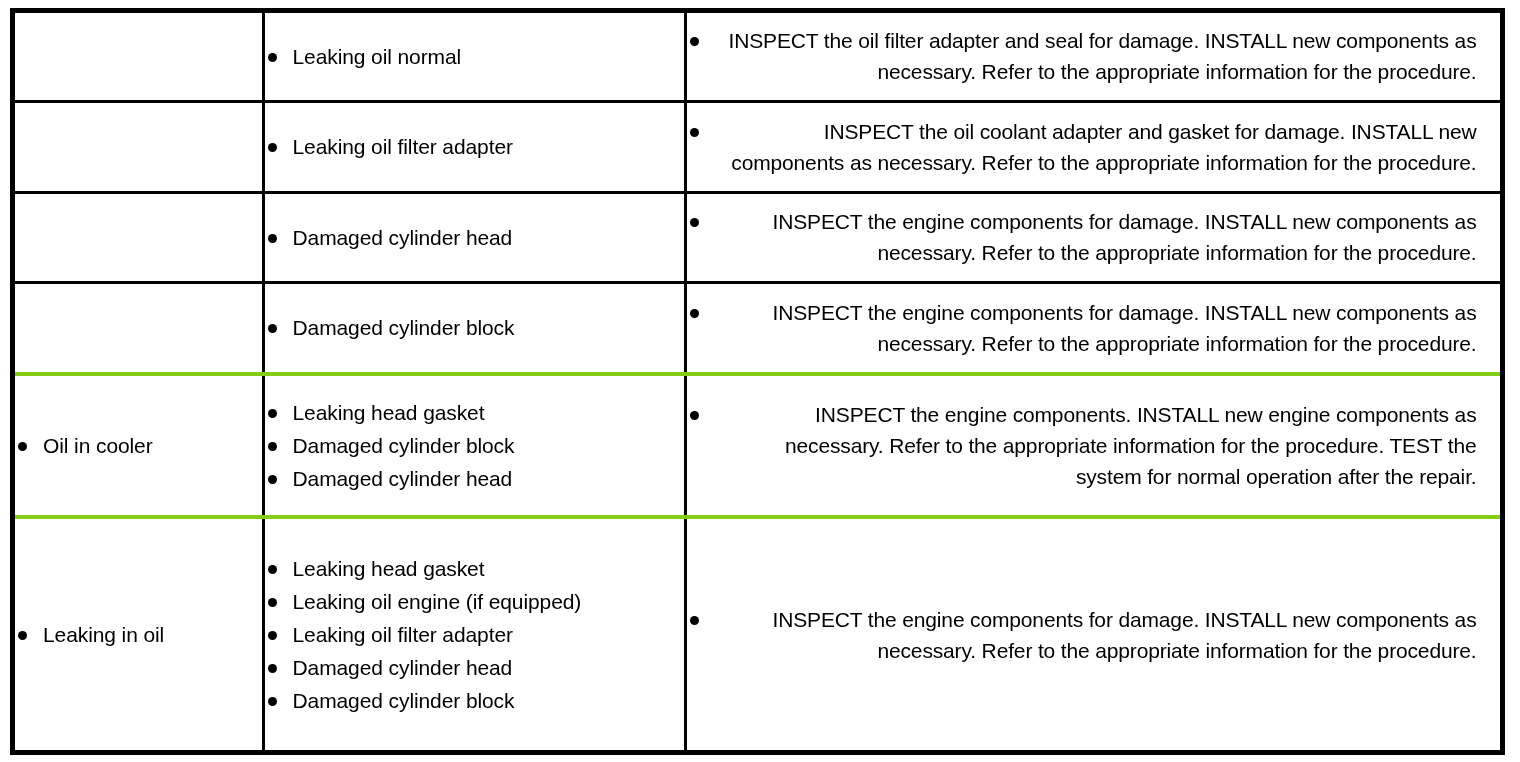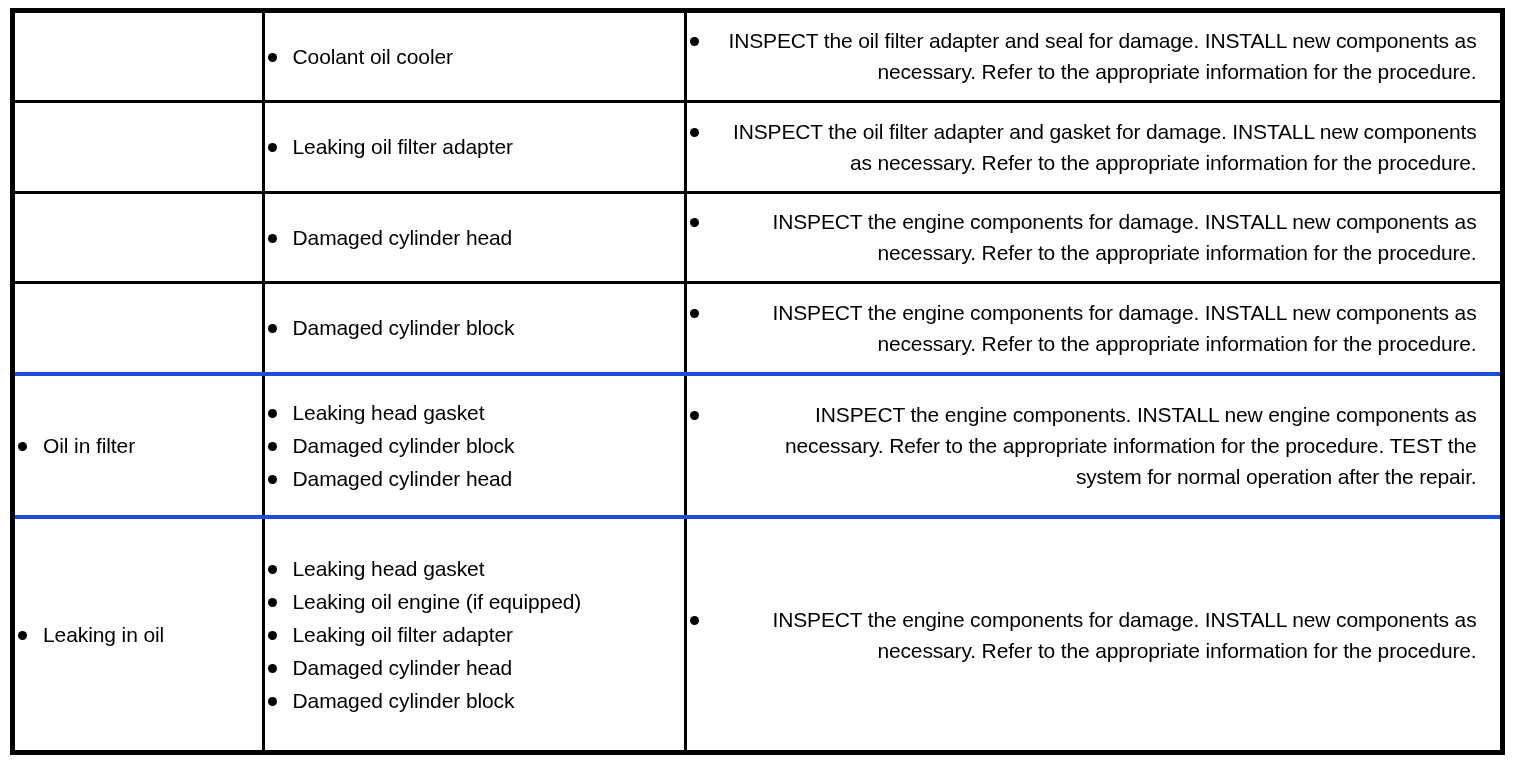--- a/index.html
+++ b/index.html
@@ -51,21 +51,21 @@
   }
   table.diag tr:last-child > td {
     border-bottom: 0;
   }
   table.diag td:last-child {
     border-right: 0;
     text-align: right;
   }
 
   
-  tr.heavy-top > td { border-top: 4px solid #1d4ed8; }
+  tr.heavy-top > td { border-top: 4px solid #84cc16; }
 
   .col-symptom  { width: 248px; }
   .col-source   { width: 422px; }
   .col-action   { width: auto; }
 
   .cell-pad-symptom { padding: 4px 8px 4px 24px; }
   .cell-pad-source  { padding: 4px 10px 4px 34px; }
   .cell-pad-action  { padding: 4px 14px 4px 24px; }
 
   ul.blist {
@@ -129,21 +129,21 @@
         <col class="col-action">
       </colgroup>
       <tbody>
 
         <tr>
           <td class="cell-pad-symptom">
             <ul class="blist"></ul>
           </td>
           <td class="cell-pad-source">
             <ul class="blist">
-              <li>Coolant oil cooler</li>
+              <li>Leaking oil normal</li>
             </ul>
           </td>
           <td class="cell-pad-action">
             <ul class="alist">
               <li>
                 <span class="action-text">INSPECT the oil filter adapter and seal for damage. INSTALL new components as necessary. Refer to the appropriate information for the procedure.</span>
               </li>
             </ul>
           </td>
         </tr>
@@ -153,21 +153,21 @@
             <ul class="blist"></ul>
           </td>
           <td class="cell-pad-source">
             <ul class="blist">
               <li>Leaking oil filter adapter</li>
             </ul>
           </td>
           <td class="cell-pad-action">
             <ul class="alist">
               <li>
-                <span class="action-text">INSPECT the oil filter adapter and gasket for damage. INSTALL new components as necessary. Refer to the appropriate information for the procedure.</span>
+                <span class="action-text">INSPECT the oil coolant adapter and gasket for damage. INSTALL new components as necessary. Refer to the appropriate information for the procedure.</span>
               </li>
             </ul>
           </td>
         </tr>
 
         <tr>
           <td class="cell-pad-symptom">
             <ul class="blist"></ul>
           </td>
           <td class="cell-pad-source">
@@ -198,21 +198,21 @@
               <li>
                 <span class="action-text">INSPECT the engine components for damage. INSTALL new components as necessary. Refer to the appropriate information for the procedure.</span>
               </li>
             </ul>
           </td>
         </tr>
 
         <tr class="heavy-top">
           <td class="cell-pad-symptom">
             <ul class="blist">
-              <li>Oil in filter</li>
+              <li>Oil in cooler</li>
             </ul>
           </td>
           <td class="cell-pad-source">
             <ul class="blist">
               <li>Leaking head gasket</li>
               <li>Damaged cylinder block</li>
               <li>Damaged cylinder head</li>
             </ul>
           </td>
           <td class="cell-pad-action">

